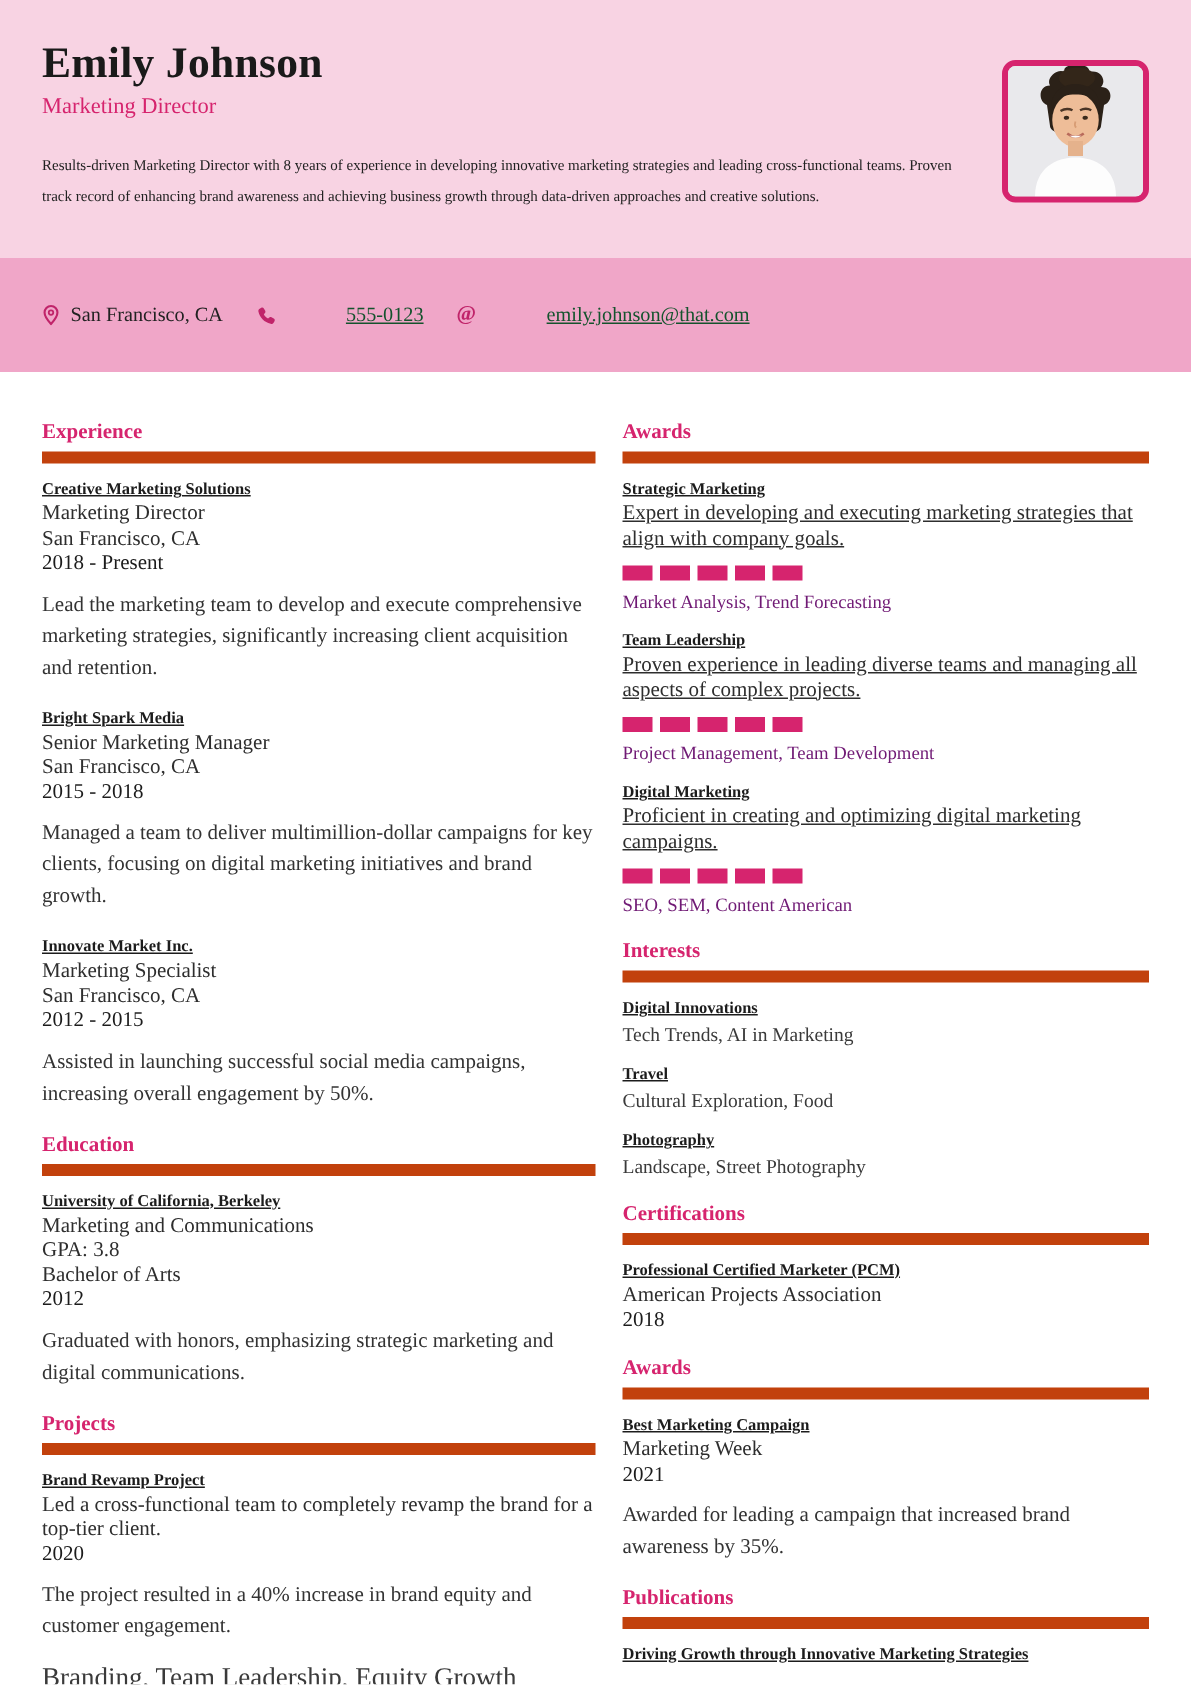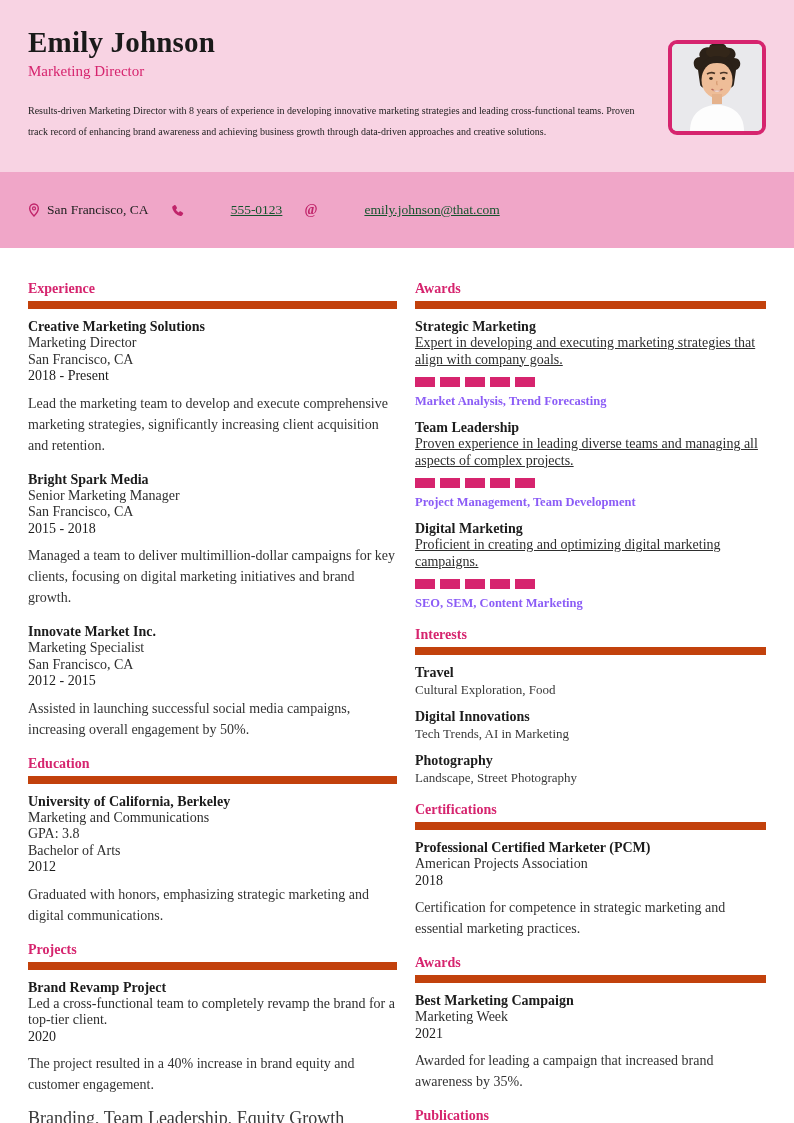--- a/index.html
+++ b/index.html
@@ -85,21 +85,21 @@
   .section-heading {
     font-size: 14px;
     font-weight: bold;
     color: #d6246e;
     padding-bottom: 4px;
     border-bottom: 8px solid #c2410c;
     margin-bottom: 9px;
   }
   .entry { margin-bottom: 4px; }
   .entry-line { font-size: 14px; line-height: 16.5px; color: #2e2e2e; }
-  .entry-title { font-size: 14px; line-height: 17px; font-weight: bold; color: #1c1c1c; }
+  .entry-title { font-size: 11px; line-height: 17px; font-weight: bold; color: #1c1c1c; text-decoration: underline; }
   .entry-bold { font-weight: normal; color: #1c1c1c; }
   .desc {
     font-size: 14px;
     line-height: 21px;
     color: #333333;
     margin: 8px 0 15px 0;
   }
   .keywords {
     font-size: 18px;
     line-height: 16px;
@@ -110,21 +110,21 @@
   
   .skill { margin-bottom: 9px; }
   .skill-desc { font-size: 14px; line-height: 16.5px; color: #2e2e2e; text-decoration: underline; }
   .level-bar { display: flex; margin: 9px 0 7px 0; }
   .level-bar .seg {
     width: 20px; height: 10px;
     background: #d6246e;
     margin-right: 5px;
   }
   .level-bar .seg:last-child { margin-right: 0; }
-  .skill-keywords { font-size: 12.5px; color: #8b5cf6; margin-bottom: 10px; font-weight: bold; }
+  .skill-keywords { font-size: 12.5px; color: #701a75; margin-bottom: 10px; }
 
   .interest { margin-bottom: 10px; }
   .interest .keywords { margin: 1px 0 8px 0; font-size: 13px; }
 </style>
 </head>
 <body>
 
 <div class="page">
 
   <div class="header">
@@ -277,47 +277,46 @@
         <div class="skill">
           <div class="entry-title">Digital Marketing</div>
           <div class="skill-desc">Proficient in creating and optimizing digital marketing campaigns.</div>
           <div class="level-bar">
             <span class="seg"></span>
               <span class="seg"></span>
               <span class="seg"></span>
               <span class="seg"></span>
               <span class="seg"></span>
           </div>
-          <div class="skill-keywords">SEO, SEM, Content Marketing</div>
+          <div class="skill-keywords">SEO, SEM, Content American</div>
         </div>
       </div>
 
       <div class="section">
         <div class="section-heading">Interests</div>
+        <div class="interest">
+          <div class="entry-title">Digital Innovations</div>
+          <div class="keywords">Tech Trends, AI in Marketing</div>
+        </div>
         <div class="interest">
           <div class="entry-title">Travel</div>
           <div class="keywords">Cultural Exploration, Food</div>
         </div>
         <div class="interest">
-          <div class="entry-title">Digital Innovations</div>
-          <div class="keywords">Tech Trends, AI in Marketing</div>
-        </div>
-        <div class="interest">
           <div class="entry-title">Photography</div>
           <div class="keywords">Landscape, Street Photography</div>
         </div>
       </div>
 
       <div class="section">
         <div class="section-heading">Certifications</div>
         <div class="entry">
           <div class="entry-title">Professional Certified Marketer (PCM)</div>
           <div class="entry-line">American Projects Association</div>
           <div class="entry-line entry-bold">2018</div>
-          <div class="desc">Certification for competence in strategic marketing and essential marketing practices.</div>
         </div>
       </div>
 
       <div class="section">
         <div class="section-heading">Awards</div>
         <div class="entry">
           <div class="entry-title">Best Marketing Campaign</div>
           <div class="entry-line">Marketing Week</div>
           <div class="entry-line entry-bold">2021</div>
           <div class="desc">Awarded for leading a campaign that increased brand awareness by 35%.</div>

